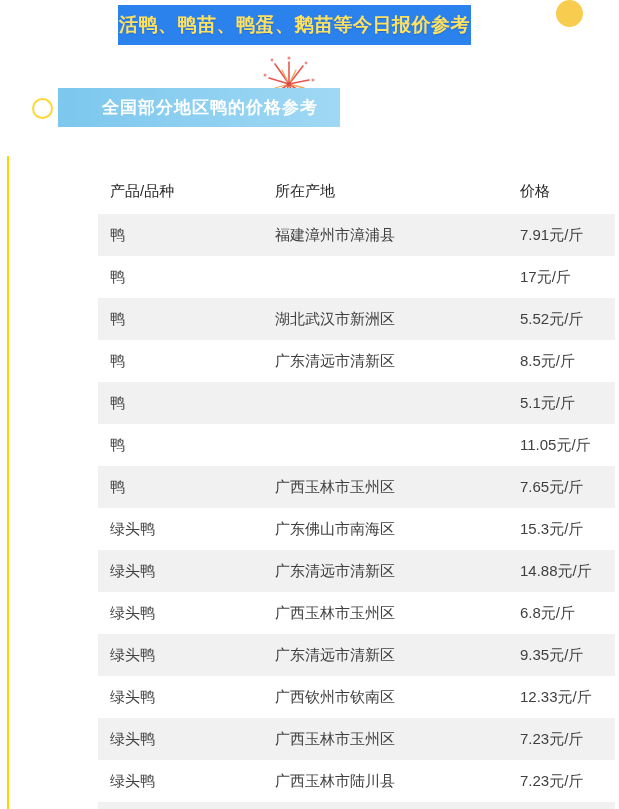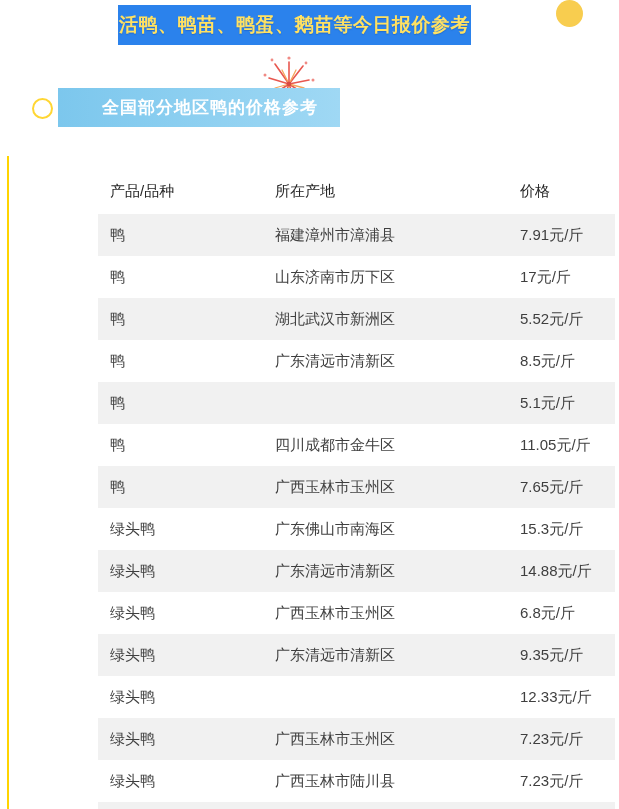--- a/index.html
+++ b/index.html
@@ -133,40 +133,38 @@
     <span class="c3">价格</span>
   </div>
   <div id="rows">
       <div class="t-row alt">
         <span class="c1">鸭</span>
         <span class="c2">福建漳州市漳浦县</span>
         <span class="c3">7.91元/斤</span>
       </div>
       <div class="t-row">
         <span class="c1">鸭</span>
-        <span class="c2">山东济南市历下区</span>
         <span class="c3">17元/斤</span>
       </div>
       <div class="t-row alt">
         <span class="c1">鸭</span>
         <span class="c2">湖北武汉市新洲区</span>
         <span class="c3">5.52元/斤</span>
       </div>
       <div class="t-row">
         <span class="c1">鸭</span>
         <span class="c2">广东清远市清新区</span>
         <span class="c3">8.5元/斤</span>
       </div>
       <div class="t-row alt">
         <span class="c1">鸭</span>
         <span class="c3">5.1元/斤</span>
       </div>
       <div class="t-row">
         <span class="c1">鸭</span>
-        <span class="c2">四川成都市金牛区</span>
         <span class="c3">11.05元/斤</span>
       </div>
       <div class="t-row alt">
         <span class="c1">鸭</span>
         <span class="c2">广西玉林市玉州区</span>
         <span class="c3">7.65元/斤</span>
       </div>
       <div class="t-row">
         <span class="c1">绿头鸭</span>
         <span class="c2">广东佛山市南海区</span>
@@ -182,20 +180,21 @@
         <span class="c2">广西玉林市玉州区</span>
         <span class="c3">6.8元/斤</span>
       </div>
       <div class="t-row alt">
         <span class="c1">绿头鸭</span>
         <span class="c2">广东清远市清新区</span>
         <span class="c3">9.35元/斤</span>
       </div>
       <div class="t-row">
         <span class="c1">绿头鸭</span>
+        <span class="c2">广西钦州市钦南区</span>
         <span class="c3">12.33元/斤</span>
       </div>
       <div class="t-row alt">
         <span class="c1">绿头鸭</span>
         <span class="c2">广西玉林市玉州区</span>
         <span class="c3">7.23元/斤</span>
       </div>
       <div class="t-row">
         <span class="c1">绿头鸭</span>
         <span class="c2">广西玉林市陆川县</span>

